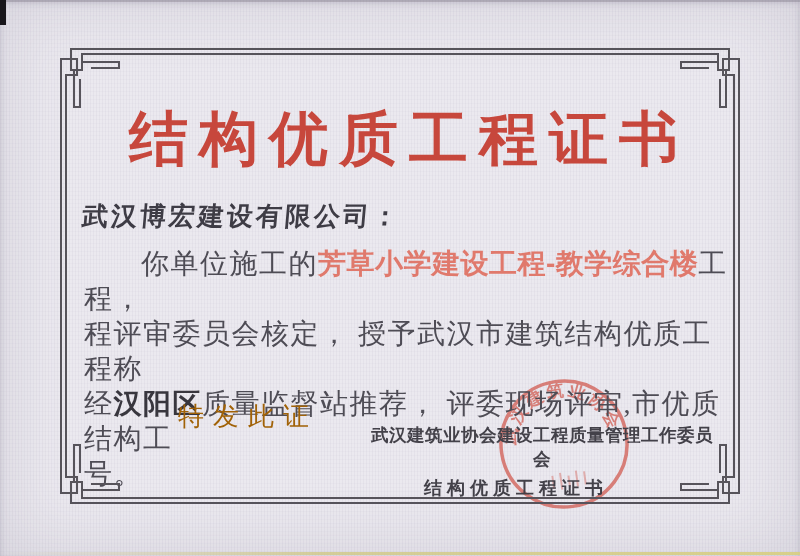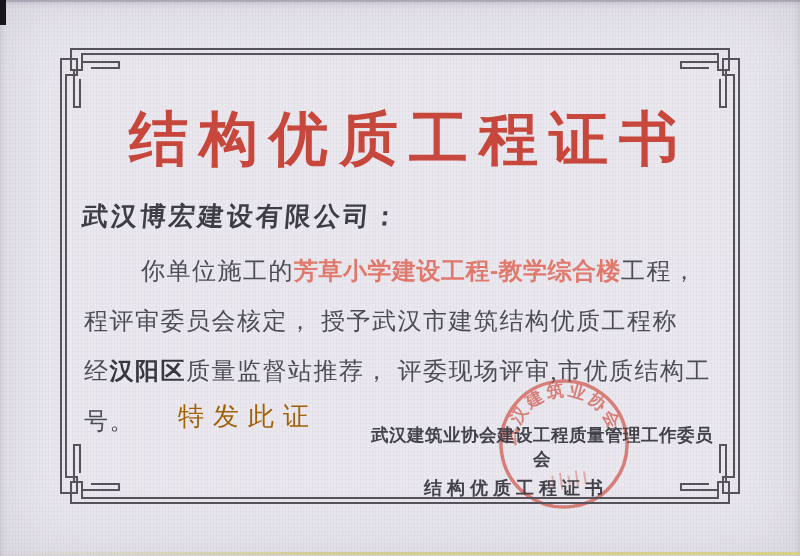--- a/index.html
+++ b/index.html
@@ -37,21 +37,21 @@
   }
 
   .addressee {
     position:absolute; left:82px; top:199px; z-index:2;
     font-size:26px; font-weight:700; color:#3e3c45;
     letter-spacing:3px; transform:skewX(-5deg);
   }
 
   .body-lines {
     position:absolute; left:84px; top:246px; width:644px; z-index:2;
-    font-size:24px; line-height:50px; color:#4e4c55; letter-spacing:1.5px;
+    font-size:28px; line-height:35px; color:#4e4c55; letter-spacing:1.5px;
   }
   .indent { text-indent:57px; }
   .project {
     color:#e0796c; font-weight:700;
     font-family:"Liberation Sans", sans-serif; letter-spacing:0.5px;
   }
   .district {
     color:#38363e; font-weight:700;
     font-family:"Liberation Sans", sans-serif;
   }

